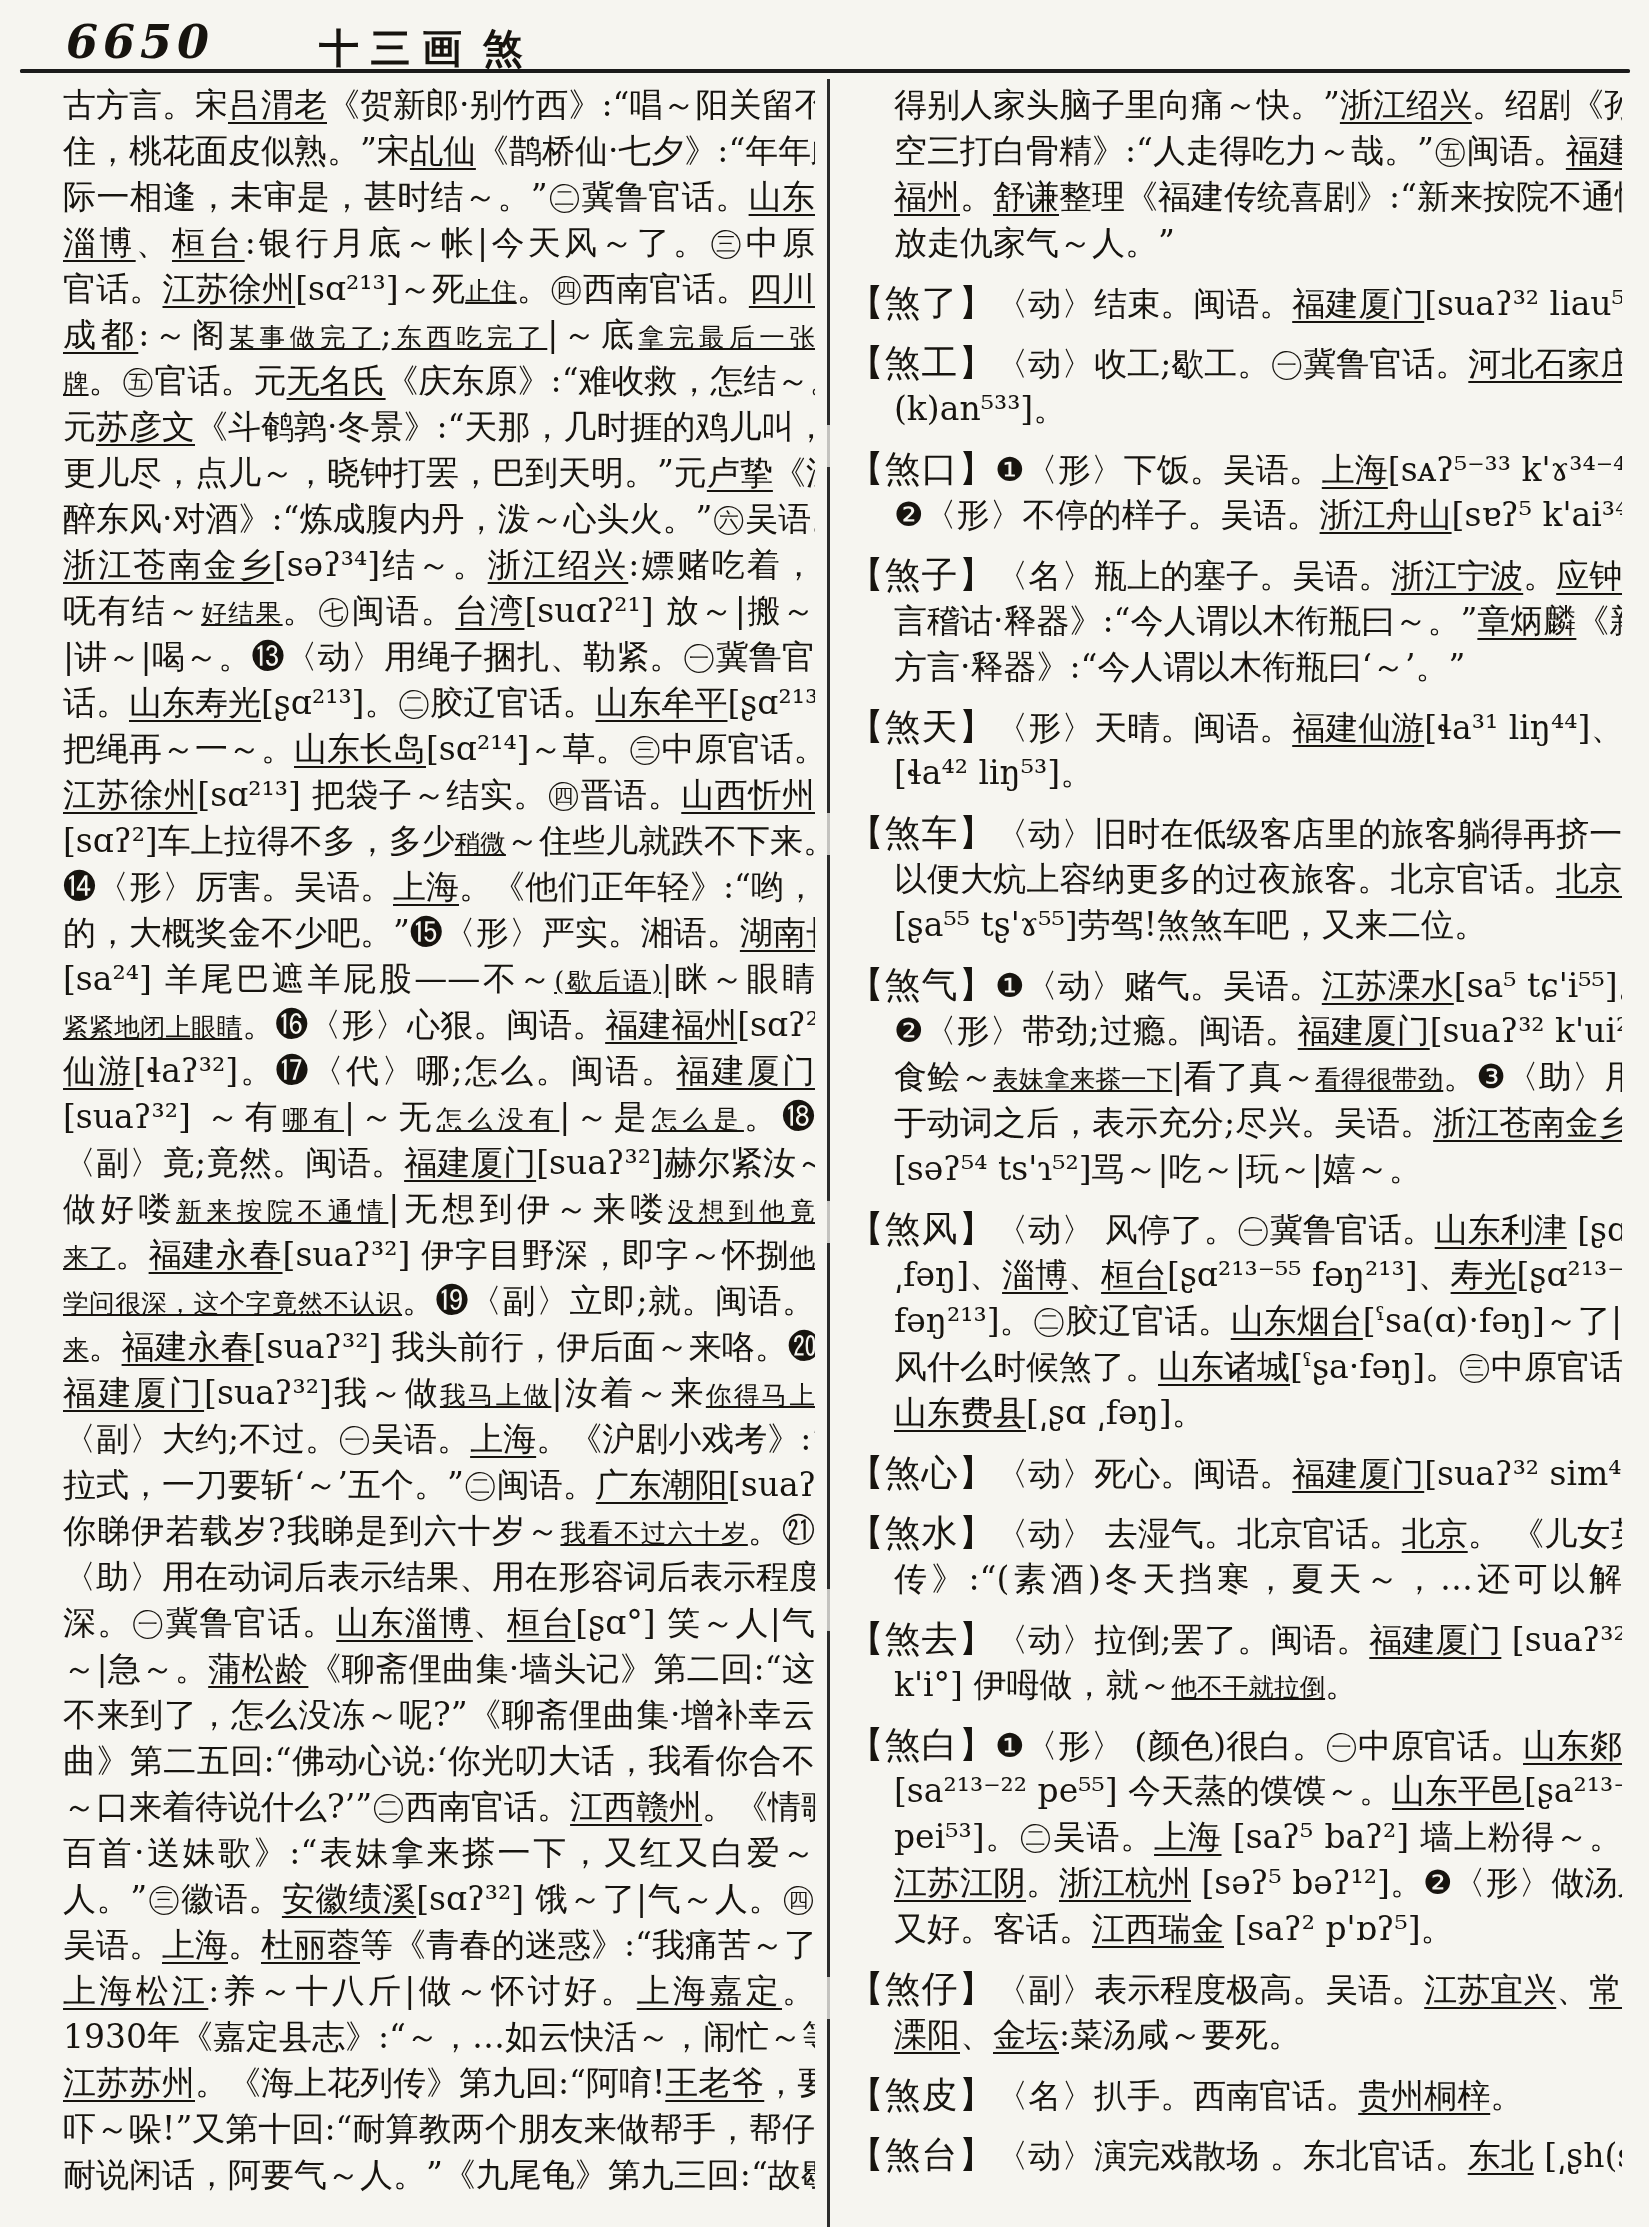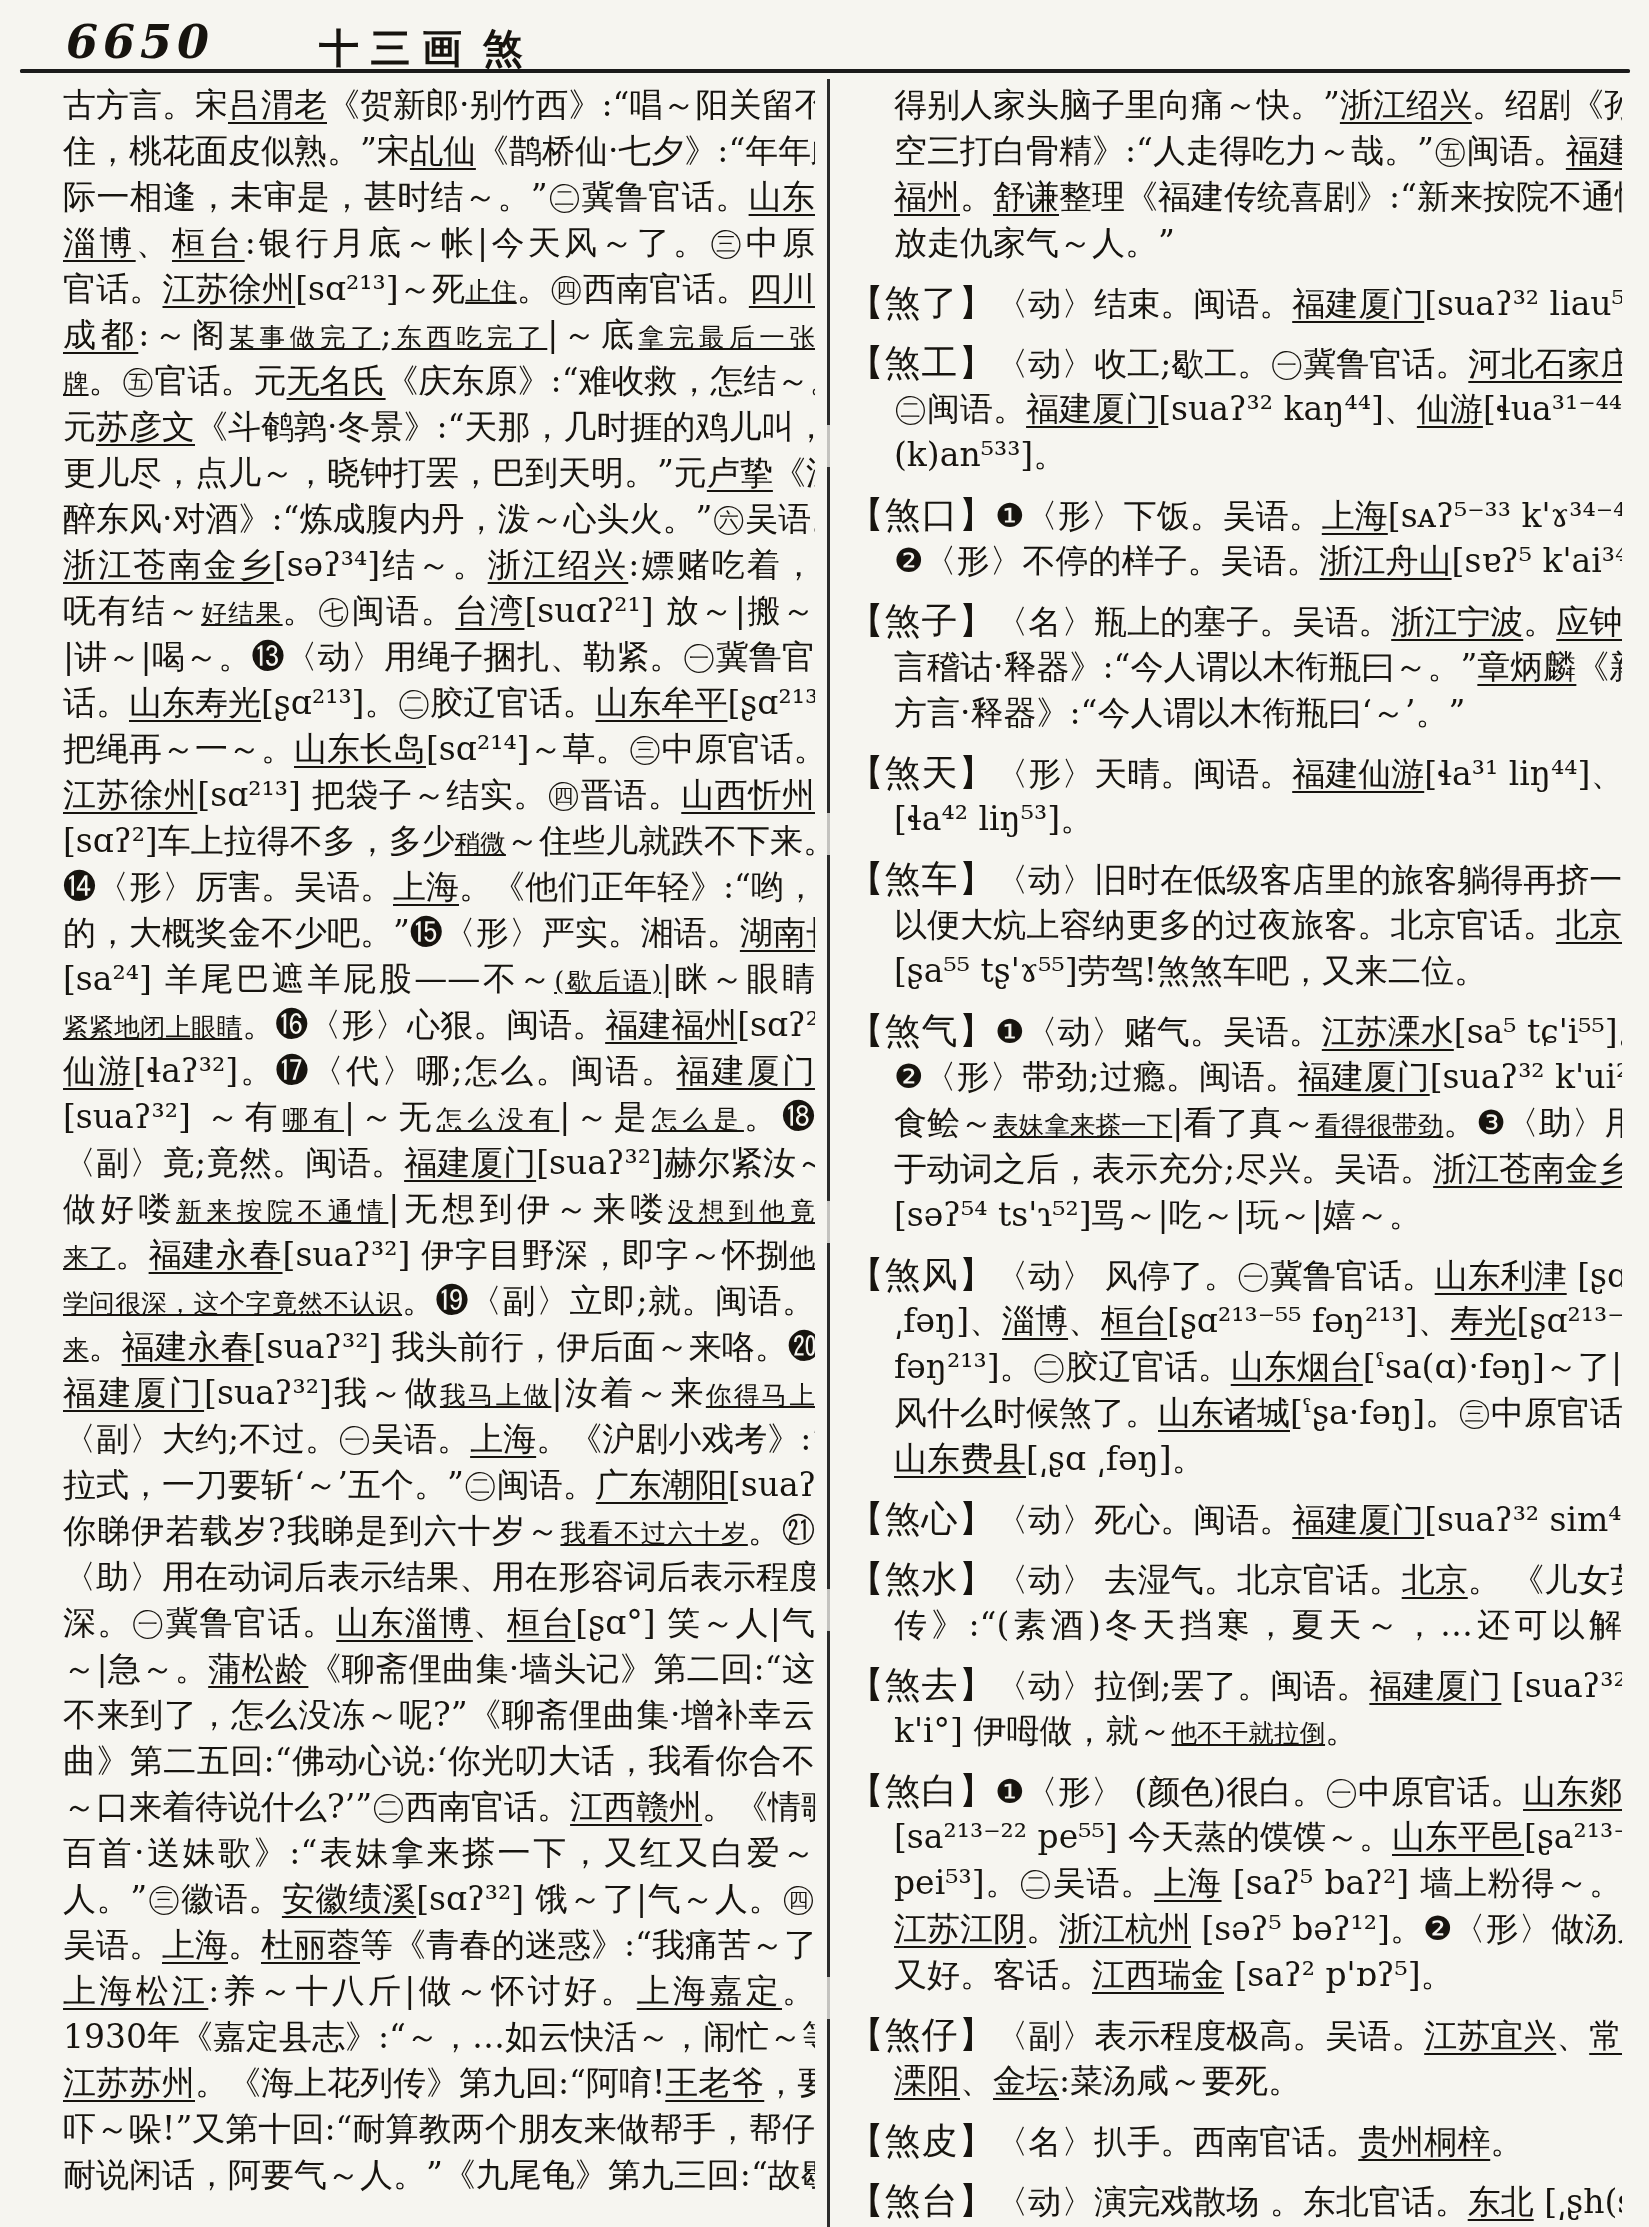--- a/index.html
+++ b/index.html
@@ -96,21 +96,20 @@
       <div class="line">得别人家头脑子里向痛～快。”<u>浙江绍兴</u>。绍剧《孙悟</div>
       <div class="line">空三打白骨精》:“人走得吃力～哉。”㊄闽语。<u>福建</u></div>
       <div class="line"><u>福州</u>。<u>舒谦</u>整理《福建传统喜剧》:“新来按院不通情，</div>
       <div class="line fin">放走仇家气～人。”</div>
     </div>
 <div class="entry">
       <div class="line"><span class="hw">【煞了】</span><span>〈动〉结束。闽语。<u>福建厦门</u>[suaʔ³² liau⁵³]。</span></div>
     </div>
     <div class="entry">
       <div class="line"><span class="hw">【煞工】</span><span>〈动〉收工;歇工。㊀冀鲁官话。<u>河北石家庄</u>。</span></div>
-      <div class="line econt">㊁闽语。<u>福建厦门</u>[suaʔ³² kaŋ⁴⁴]、<u>仙游</u>[ɬua³¹⁻⁴⁴</div>
       <div class="line econt fin">(k)an⁵³³]。</div>
     </div>
     <div class="entry">
       <div class="line"><span class="hw">【煞口】</span><span>❶〈形〉下饭。吴语。<u>上海</u>[sᴀʔ⁵⁻³³ k'ɤ³⁴⁻⁴⁴]。</span></div>
       <div class="line econt">❷〈形〉不停的样子。吴语。<u>浙江舟山</u>[sɐʔ⁵ k'ai³⁴⁻⁴]。</div>
     </div>
     <div class="entry">
       <div class="line"><span class="hw">【煞子】</span><span>〈名〉瓶上的塞子。吴语。<u>浙江宁波</u>。<u>应钟</u>《甬</span></div>
       <div class="line econt">言稽诂·释器》:“今人谓以木衔瓶曰～。”<u>章炳麟</u>《新</div>
       <div class="line econt fin">方言·释器》:“今人谓以木衔瓶曰‘～’。”</div>

